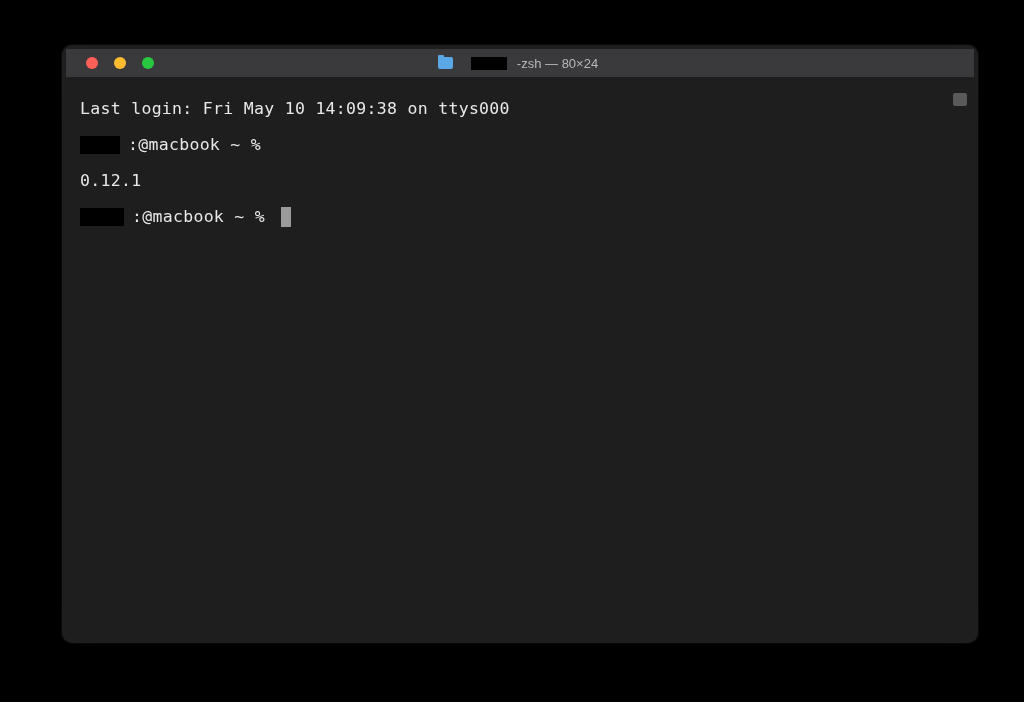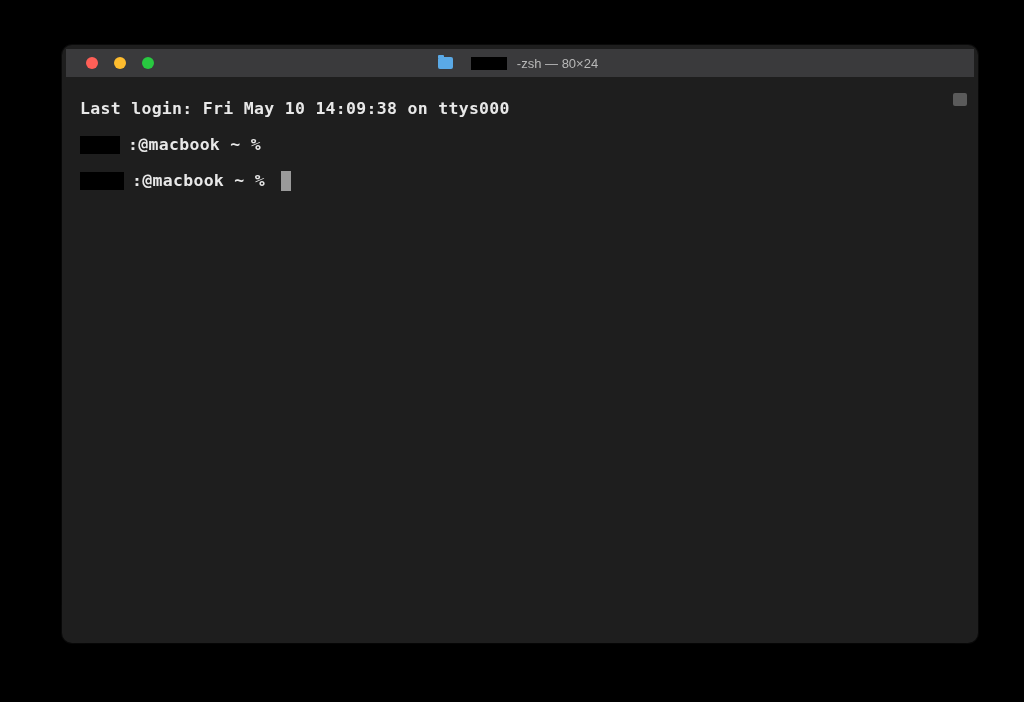--- a/index.html
+++ b/index.html
@@ -93,21 +93,20 @@
     .terminal-body {
       flex: 1;
       background: #1e1e1e;
       padding: 4px 6px;
       font-family: "Menlo", "Monaco", "Consolas", monospace;
       font-size: 16.5px;
       line-height: 1.45;
       color: #e8e8e8;
       letter-spacing: 0.3px;
       position: relative;
-      font-weight: bold;
     }
     .term-line {
       white-space: pre;
       display: flex;
       align-items: center;
     }
     .redact-block {
       display: inline-block;
       background: #000;
       height: 18px;
@@ -156,20 +155,23 @@
 
     <div class="term-line">
       <span>Last login: Fri May 10 14:09:38 on ttys000</span>
     </div>
 
     <div class="term-line">
       <span class="redact-block rb-40"></span>
       <span>:@macbook ~ % </span>
     </div>
 
+    <div class="term-line">
+      <span>0.12.1</span>
+    </div>
 
     <div class="term-line">
       <span class="redact-block rb-44"></span>
       <span>:@macbook ~ % </span>
       <span class="cursor-block"></span>
     </div>
 
   </div>
 </div>
 

